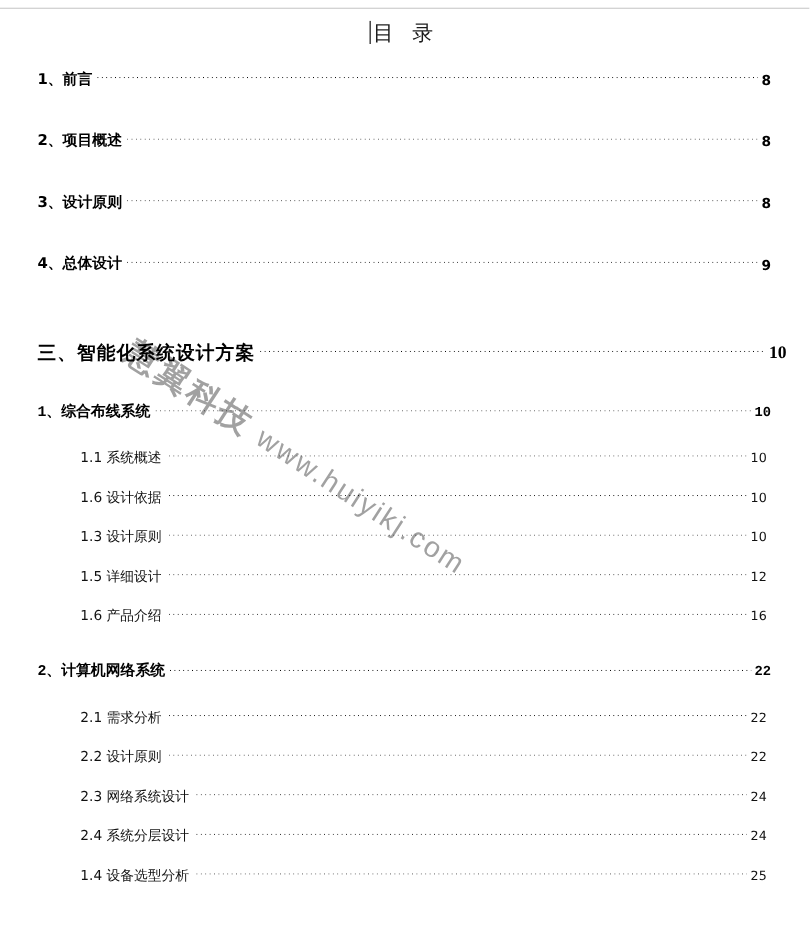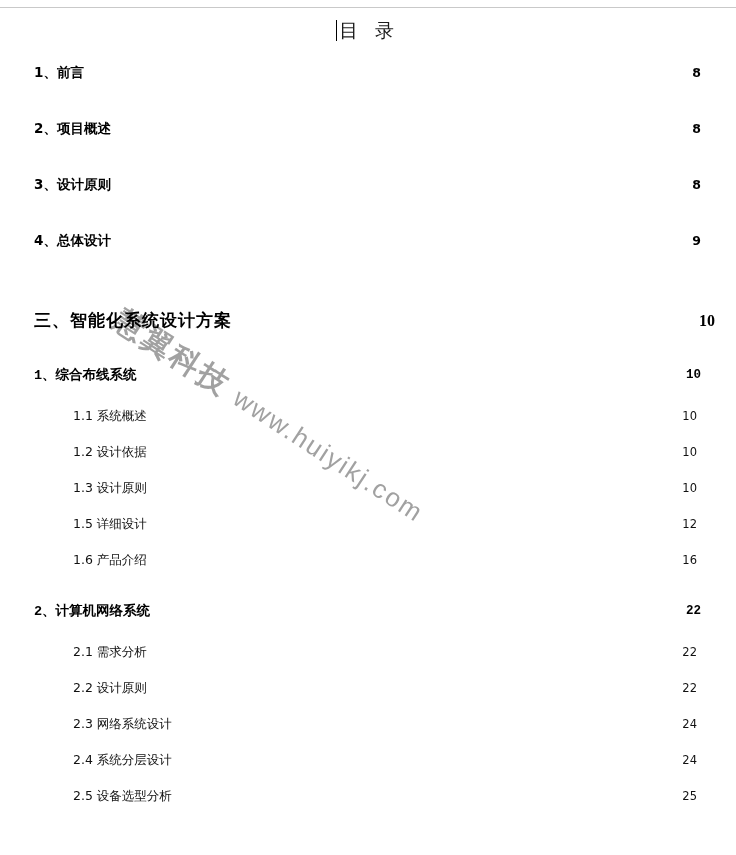--- a/index.html
+++ b/index.html
@@ -239,21 +239,21 @@
       <span class="leader"></span>
       <span class="page-no">10</span>
     </div>
 
     <div class="toc-entry lvl2">
       <span class="entry-label">1.1 系统概述</span>
       <span class="leader"></span>
       <span class="page-no">10</span>
     </div>
     <div class="toc-entry lvl2">
-      <span class="entry-label">1.2 设计依据</span>
+      <span class="entry-label">1.6 设计依据</span>
       <span class="leader"></span>
       <span class="page-no">10</span>
     </div>
     <div class="toc-entry lvl2">
       <span class="entry-label">1.3 设计原则</span>
       <span class="leader"></span>
       <span class="page-no">10</span>
     </div>
     <div class="toc-entry lvl2">
       <span class="entry-label">1.5 详细设计</span>
@@ -288,19 +288,19 @@
       <span class="entry-label">2.3 网络系统设计</span>
       <span class="leader"></span>
       <span class="page-no">24</span>
     </div>
     <div class="toc-entry lvl2">
       <span class="entry-label">2.4 系统分层设计</span>
       <span class="leader"></span>
       <span class="page-no">24</span>
     </div>
     <div class="toc-entry lvl2">
-      <span class="entry-label">2.5 设备选型分析</span>
+      <span class="entry-label">1.4 设备选型分析</span>
       <span class="leader"></span>
       <span class="page-no">25</span>
     </div>
 
   </div>
 </div>
 
 </body></html>

